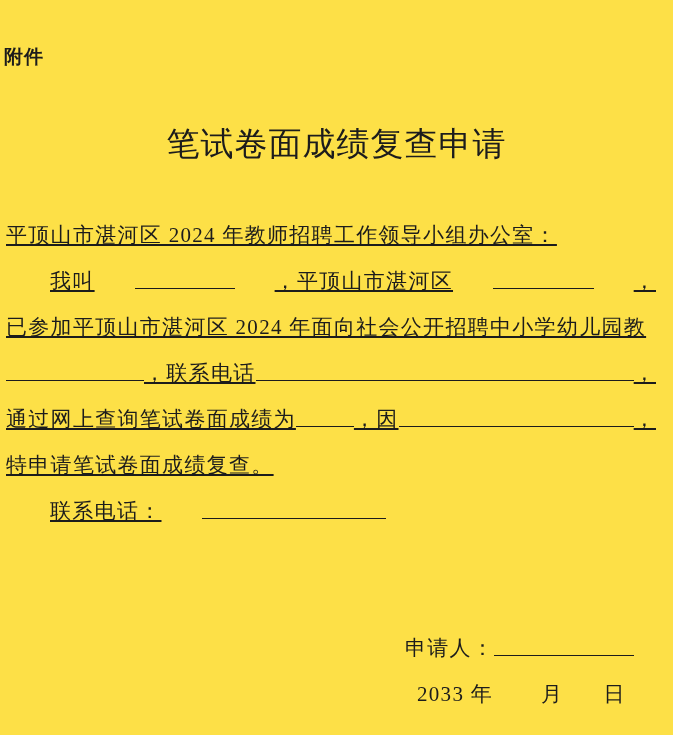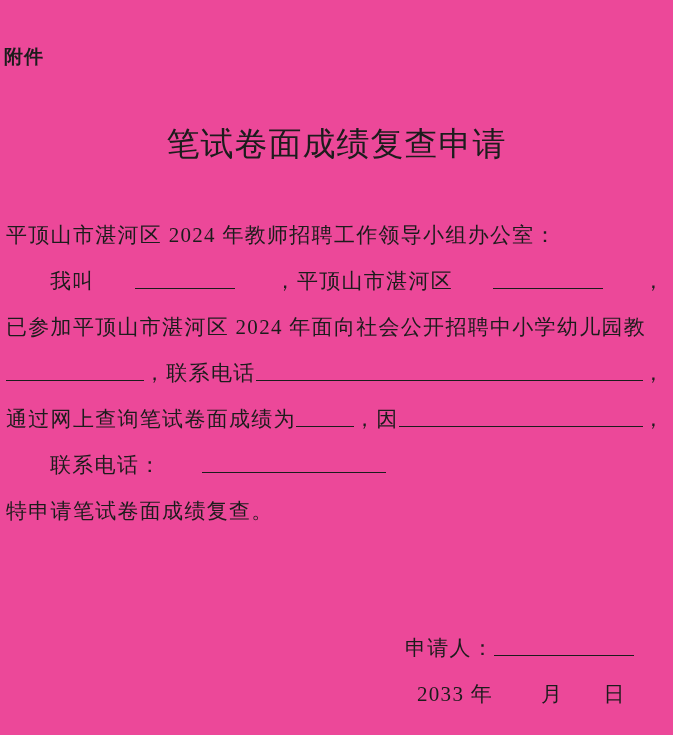--- a/index.html
+++ b/index.html
@@ -1,20 +1,20 @@
 <!DOCTYPE html>
 <html><head>
 <meta charset="utf-8">
 <style>
   html, body { margin: 0; padding: 0; background: #ffffff; }
   .page {
     position: relative;
     width: 673px;
     height: 735px;
-    background: #ec4899;
+    background: #fde047;
     color: #1c1c1c;
     font-family: "Liberation Serif", "DejaVu Serif", serif;
     overflow: hidden;
   }
   .attachment {
     position: absolute;
     top: 44px;
     left: 4px;
     font-size: 19px;
     font-weight: bold;
@@ -29,21 +29,22 @@
     margin: 0;
     text-align: center;
     font-size: 33px;
     font-weight: normal;
     letter-spacing: 1px;
   }
   .body-block {
     position: absolute;
     top: 212px;
     left: 6px;
-    right: 8px;
+    right: 17px;
+    text-decoration: underline;
   }
   .line {
     display: flex;
     align-items: baseline;
     height: 46px;
     line-height: 46px;
     font-size: 21px;
     letter-spacing: 1.3px;
     white-space: pre;
   }
@@ -115,26 +116,26 @@
     </div>
 
     <div class="line">
       <span>通过网上查询笔试卷面成绩为</span>
       <span class="blank w58"></span>
       <span>，因</span>
       <span class="blank grow"></span>
       <span>，</span>
     </div>
 
+    <div class="line plain">特申请笔试卷面成绩复查。</div>
+
     <div class="line indent">
       <span>联系电话：</span>
       <span class="blank w184"></span>
     </div>
-
-    <div class="line plain">特申请笔试卷面成绩复查。</div>
 
   </div>
 
   <div class="sig-block">
 
     <div class="sig-line">
       <span>申请人：</span>
       <span class="blank w140"></span>
     </div>
 

